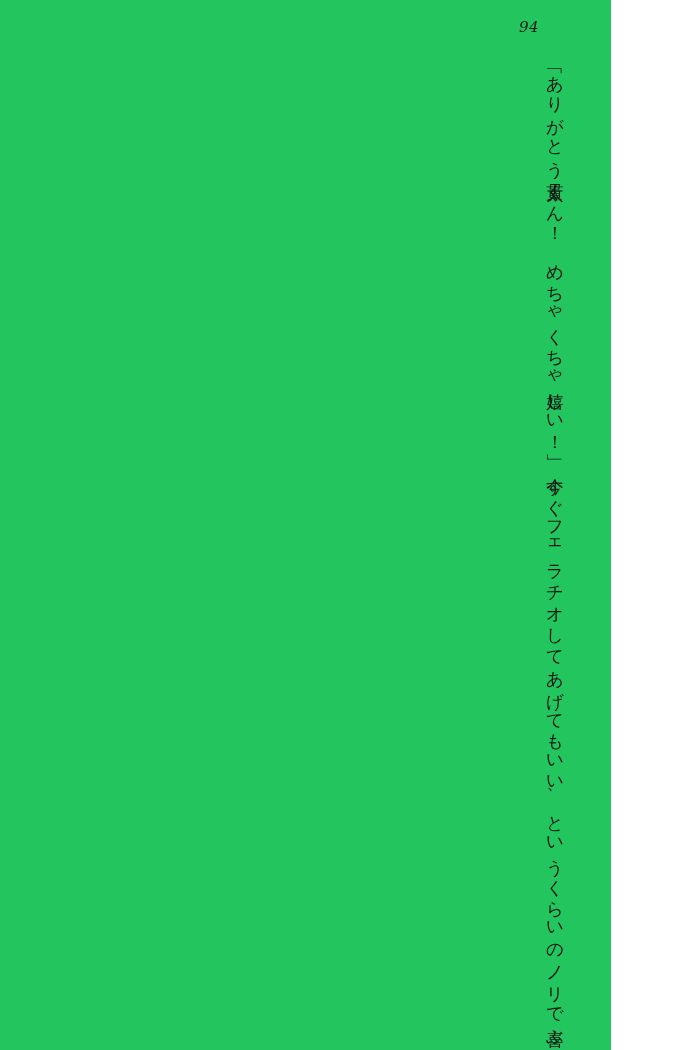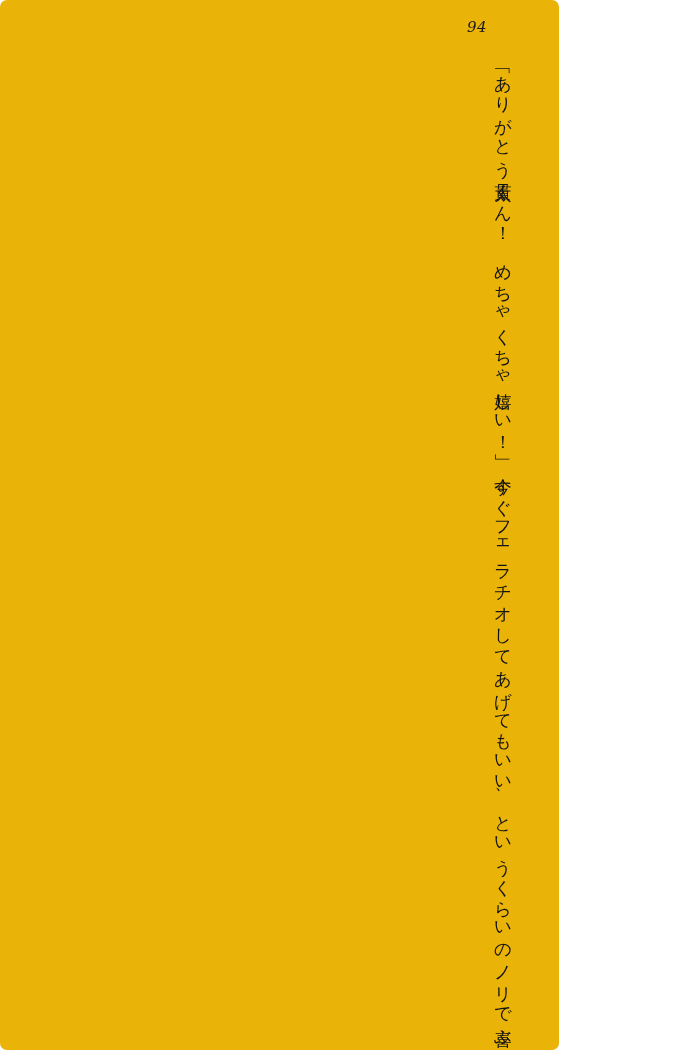--- a/index.html
+++ b/index.html
@@ -9,25 +9,24 @@
   }
   body {
     width: 693px;
     height: 1050px;
     overflow: hidden;
     font-family: "DejaVu Serif", "Liberation Serif", serif;
     color: #1a1a1a;
   }
   .page {
     position: relative;
-    width: 559px;
+    width: 611px;
     height: 1050px;
-    background: #eab308;
+    background: #22c55e;
     box-sizing: border-box;
-    border-radius: 7px;
   }
   .page-number {
     position: absolute;
     top: 18px;
     left: 0;
     right: 72px;
     text-align: right;
     font-size: 15px;
     font-style: italic;
     font-family: "DejaVu Serif", "Liberation Serif", serif;

